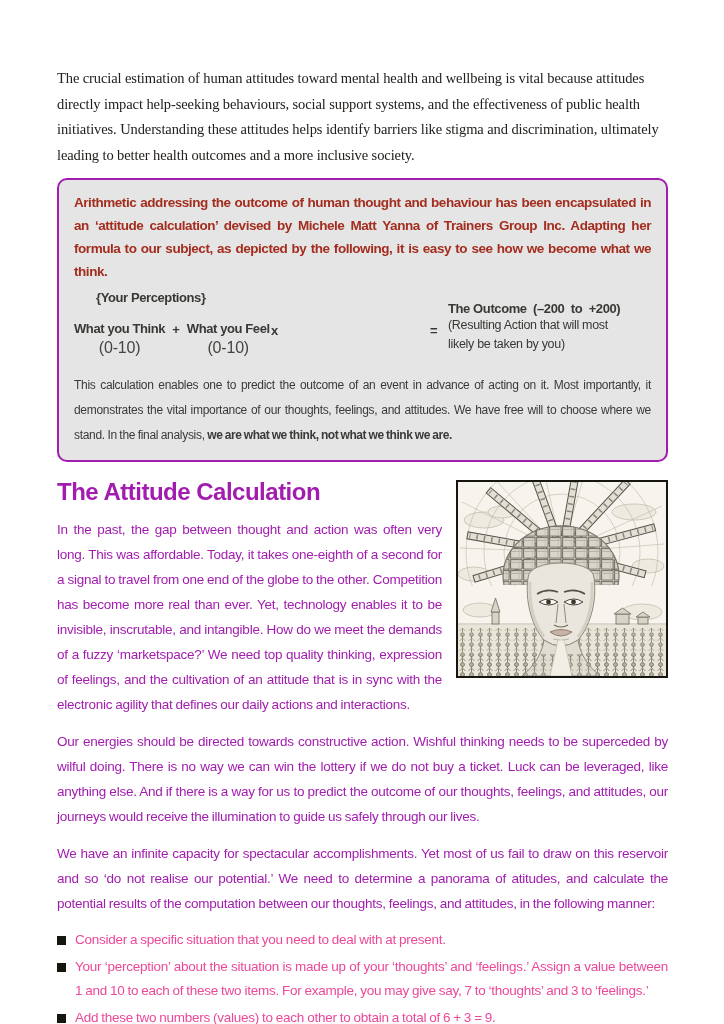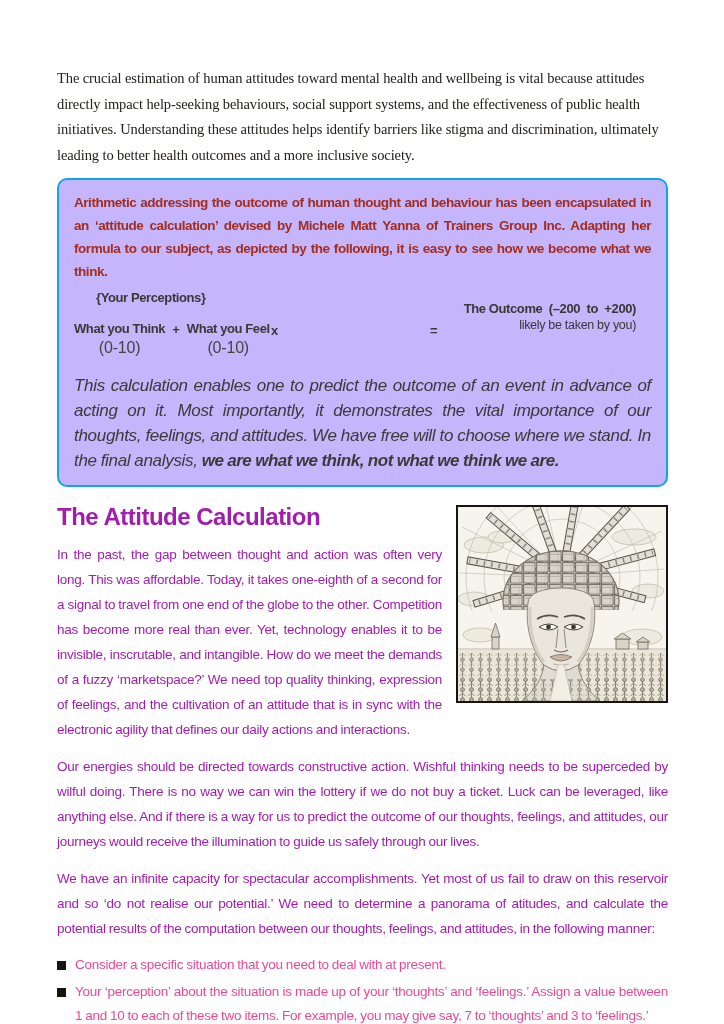--- a/index.html
+++ b/index.html
@@ -13,43 +13,43 @@
 
   
   .intro {
     font-family: "Liberation Serif", serif;
     font-size: 14.5px; line-height: 25.5px; color: #23201d;
     letter-spacing: -0.1px; margin-bottom: 10px;
   }
 
   
   .callout {
-    background: #c4b5fd; border: 2px solid #0ea5e9; border-radius: 10px;
+    background: #e5e5e5; border: 2px solid #a21caf; border-radius: 10px;
     padding: 11px 15px 12px 15px; margin-bottom: 15px; color: #3c3a38;
   }
   .callout-lead {
     color: #a32d1e; font-weight: bold; font-size: 13.5px; line-height: 23px;
     letter-spacing: -0.45px; word-spacing: -0.5px; text-align: justify;
   }
   .formula { position: relative; height: 78px; margin-top: 7px; color: #3a3835; }
   .formula .blk { position: absolute; white-space: nowrap; }
   .f-bold { font-weight: bold; font-size: 13px; letter-spacing: -0.4px; }
   .f-range { font-size: 16px; text-align: center; letter-spacing: -0.2px; margin-top: 3px; color: #464440; }
   .perceptions { left: 22px; top: 0; }
   .think-feel { left: 0; top: 31px; display: flex; gap: 7px; align-items: flex-start; }
   .tf-col { text-align: center; }
   .op { font-size: 13px; font-weight: bold; }
   .op-x { left: 197px; top: 33px; }
   .attitude { left: 214px; top: 31px; text-align: center; }
   .op-eq { left: 356px; top: 33px; }
-  .outcome { left: 358px; top: 11px; width: 204px; text-align: right; white-space: normal; }
+  .outcome { left: 374px; top: 11px; width: 204px; text-align: left; white-space: normal; }
   .outcome-line { font-size: 12.5px; line-height: 19px; letter-spacing: -0.3px; }
   .callout-body {
-    font-size: 17px; line-height: 25px; text-align: justify;
-    letter-spacing: -0.3px; word-spacing: -0.5px; margin-top: 5px; font-style: italic;
+    font-size: 12px; line-height: 25px; text-align: justify;
+    letter-spacing: -0.3px; word-spacing: -0.5px; margin-top: 5px;
   }
   .callout-body b { letter-spacing: -0.45px; }
 
   
   h1.section-heading {
     font-size: 24px; font-weight: bold; color: #a21caf;
     letter-spacing: -0.5px; margin: 16px 0 11px 0;
   }
   .bodytext {
     font-size: 13.5px; line-height: 25px; color: #a21caf;
@@ -102,20 +102,21 @@
           </div>
         </div>
 
         <div class="blk op op-x">x</div>
 
 
         <div class="blk op op-eq">=</div>
 
         <div class="blk outcome">
           <div class="f-bold">The Outcome &nbsp;(–200 &nbsp;to &nbsp;+200)</div>
+          <div class="outcome-line">(Resulting Action that will most</div>
           <div class="outcome-line">likely be taken by you)</div>
         </div>
       </div>
 
       <p class="callout-body"><span>This calculation enables one to predict the outcome of an event in advance of acting on it. Most importantly, it demonstrates the vital importance of our thoughts, feelings, and attitudes. We have free will to choose where we stand. In the final analysis, </span><b>we are what we think, not what we think we are.</b></p>
     </div>
 
     <div class="clearfix">
       <figure class="illustration">
         <svg viewBox="0 0 208 194" xmlns="http://www.w3.org/2000/svg">

